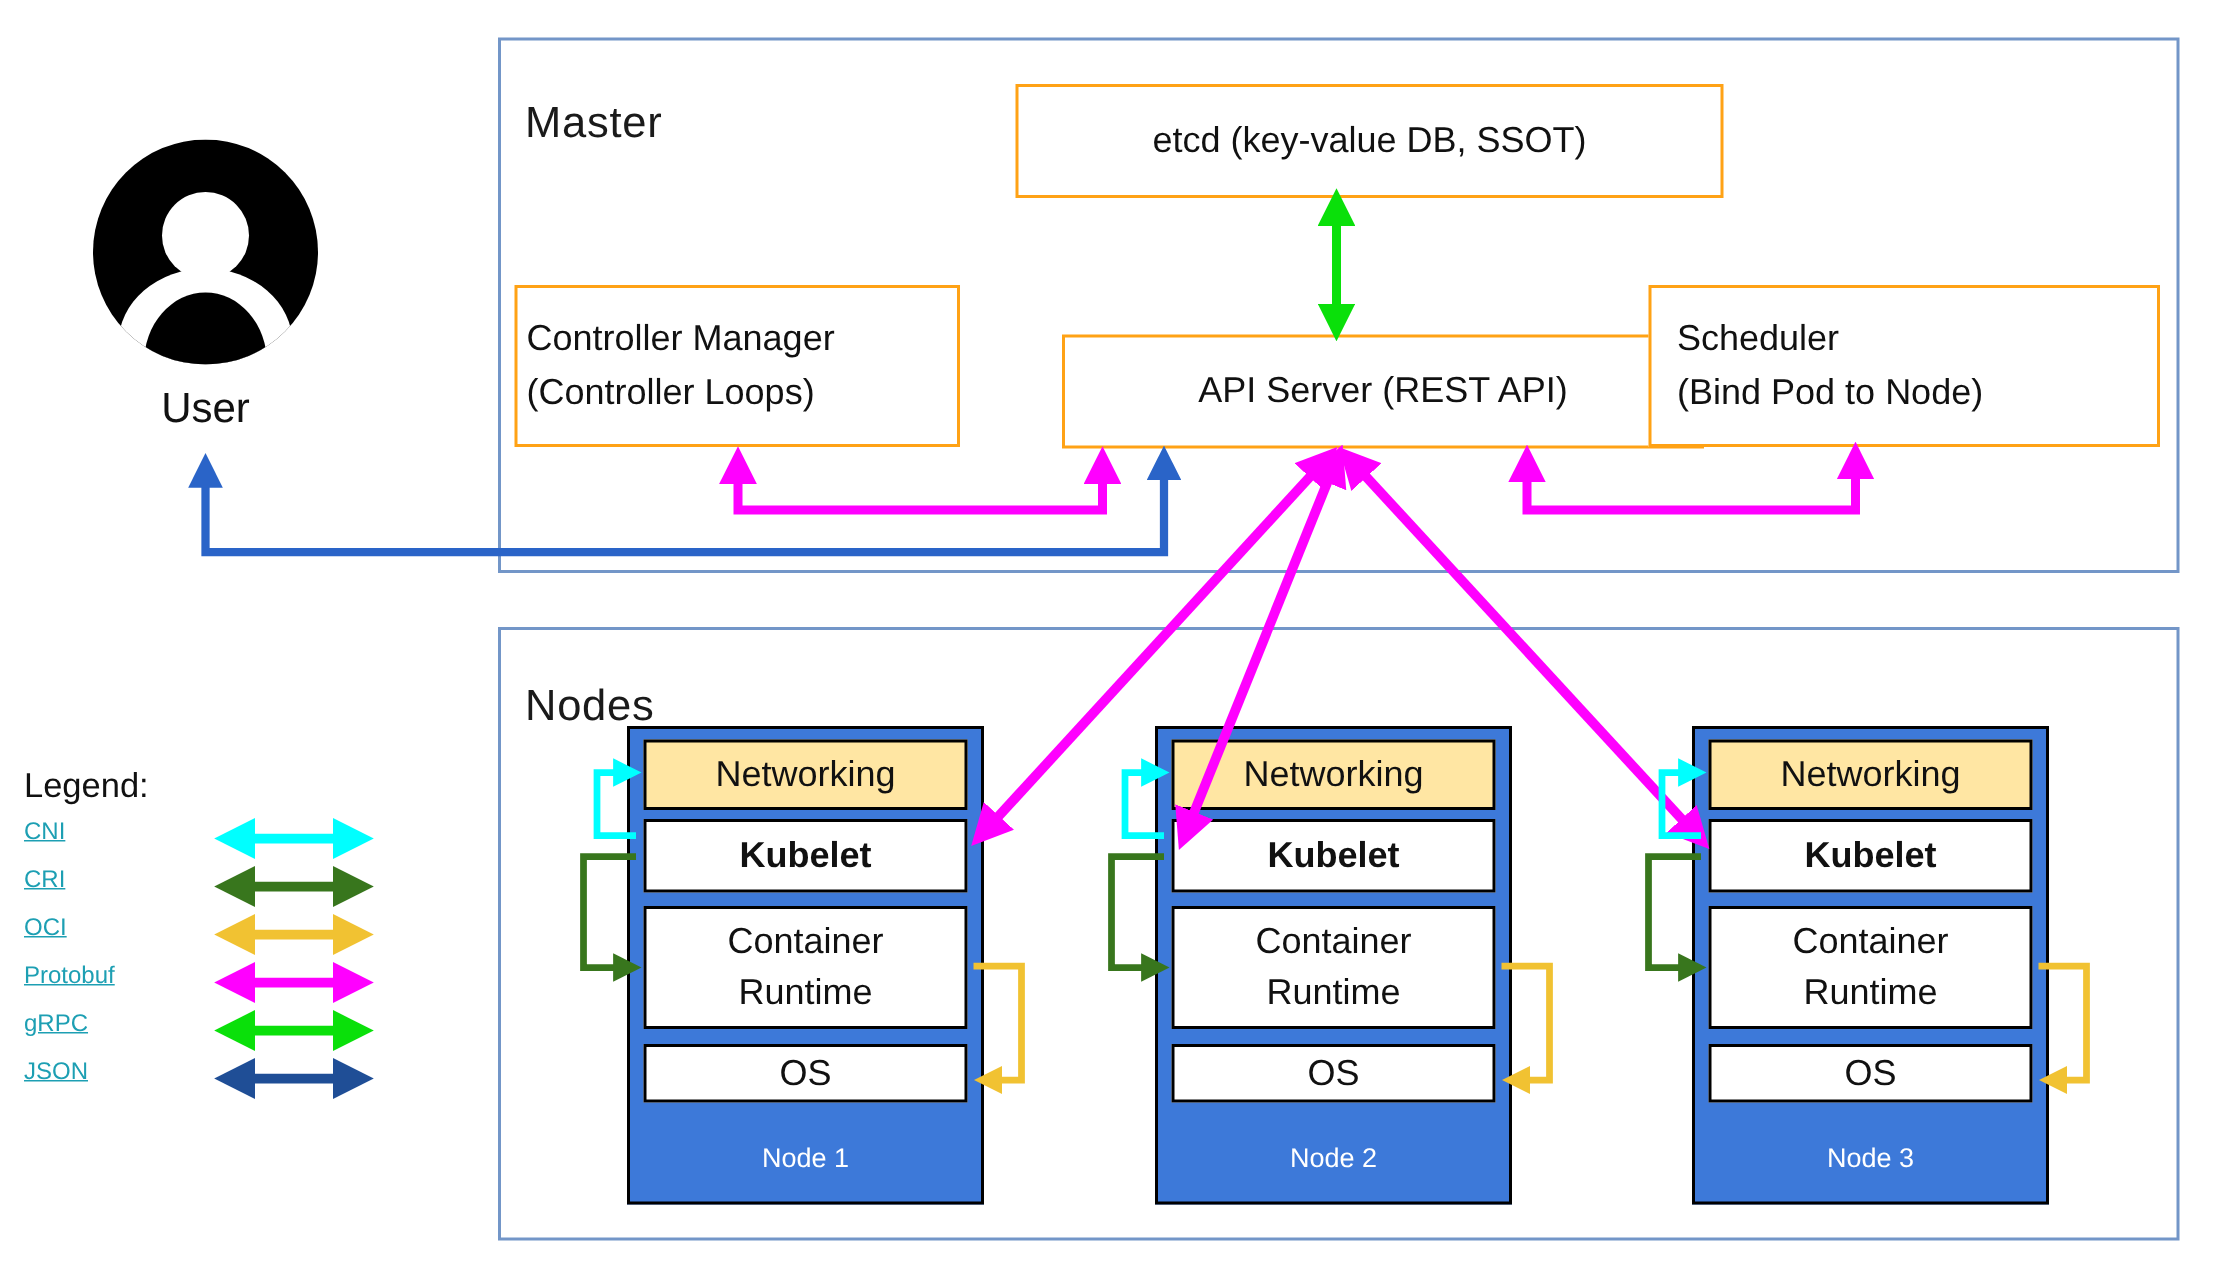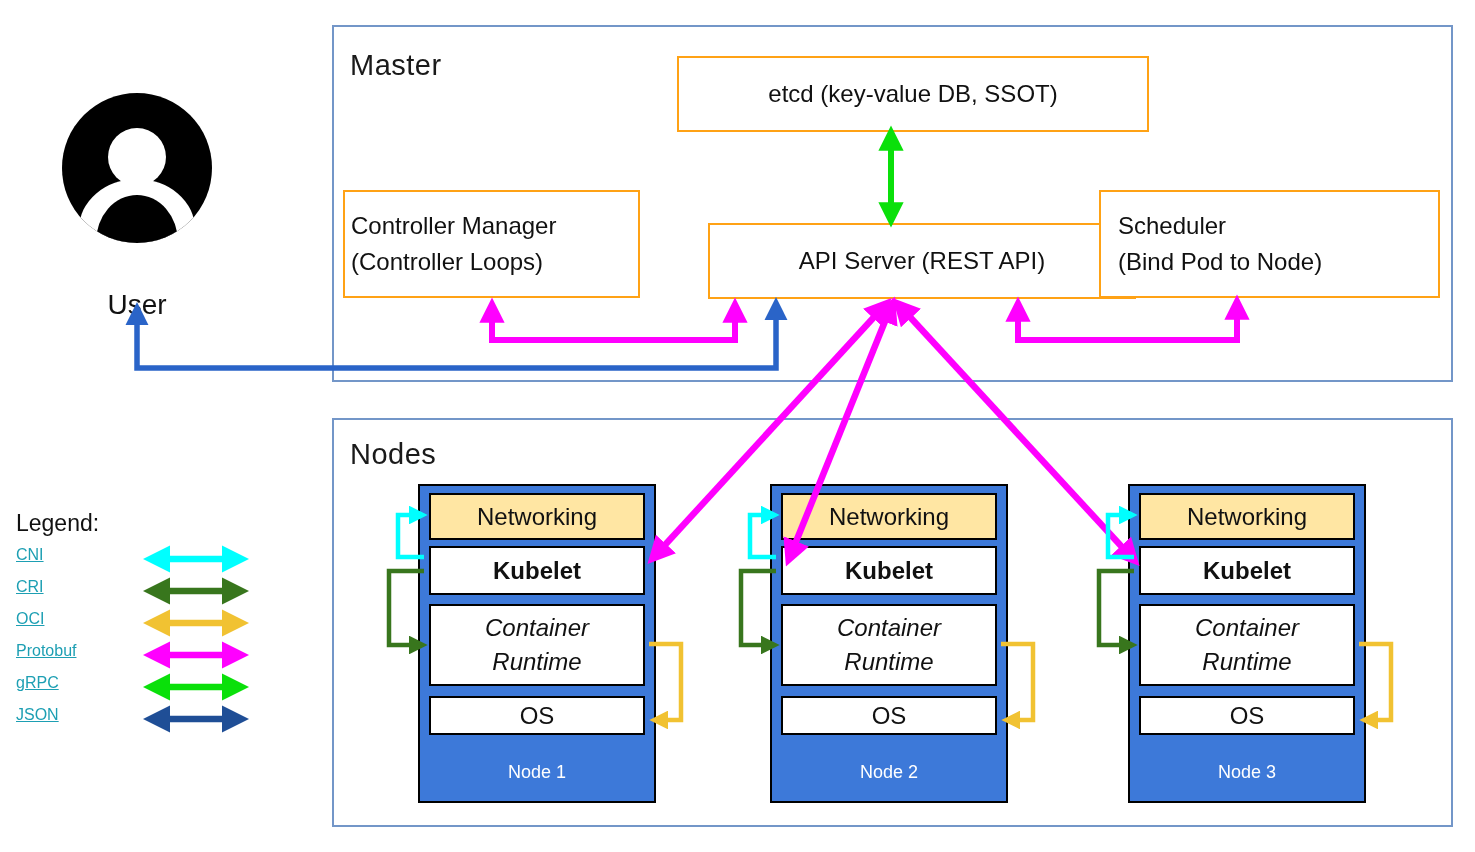--- a/index.html
+++ b/index.html
@@ -15,20 +15,21 @@
   .frame {
     position: absolute;
     border: 2px solid var(--c-outer_border);
     background: transparent;
   }
   .frame-title {
     position: absolute;
     font-size: 29px;
     color: #1a1a1a;
     letter-spacing: 0.5px;
+    margin-top: 17px;
   }
   .obox {
     position: absolute;
     border: 2px solid var(--c-orange_border);
     background: #fff;
     display: flex;
     align-items: center;
     font-size: 24px;
     color: #111;
   }
@@ -45,37 +46,37 @@
     position: absolute;
     left: 9px; width: 216px;
     border: 2px solid #000;
     background: #fff;
     display: flex; align-items: center; justify-content: center;
     font-size: 24px; text-align: center; color: #111;
   }
   .layer.networking { top: 7px;   height: 47px; background: var(--c-networking_fill); }
   .layer.kubelet    { top: 60px;  height: 49px; font-weight: bold; }
   .layer.runtime    { top: 118px; height: 82px; }
-  .layer.runtime .pre { line-height: 34px; font-style: italic; }
+  .layer.runtime .pre { line-height: 34px; }
   .layer.os         { top: 210px; height: 39px; align-items: center; }
   .nodelabel {
     position: absolute; left: 0; right: 0; top: 276px;
     text-align: center; color: #fff; font-size: 18px;
   }
   .legend-title { position: absolute; left: 16px; top: 510px; font-size: 23px; color: #111; }
   .legend-label {
     position: absolute; left: 16px;
     font-size: 16px;
     color: var(--c-legend_link);
     text-decoration: underline;
     cursor: pointer;
   }
   .user-label {
     position: absolute; left: 62px; top: 256px; width: 150px;
-    text-align: center; font-size: 28px; color: #111; margin-top: 33px;
+    text-align: center; font-size: 28px; color: #111;
   }
   #arrows { position: absolute; left: 0; top: 0; pointer-events: none; }
   #arrows path, #arrows line { fill: none; stroke-linejoin: miter; }
   .a-protobuf { stroke: var(--c-protobuf); }
   .a-grpc     { stroke: var(--c-grpc); }
   .a-userjson { stroke: var(--c-user_json_arrow); }
   .a-json     { stroke: var(--c-json); }
   .a-cni      { stroke: var(--c-cni); }
   .a-cri      { stroke: var(--c-cri); }
   .a-oci      { stroke: var(--c-oci); }

